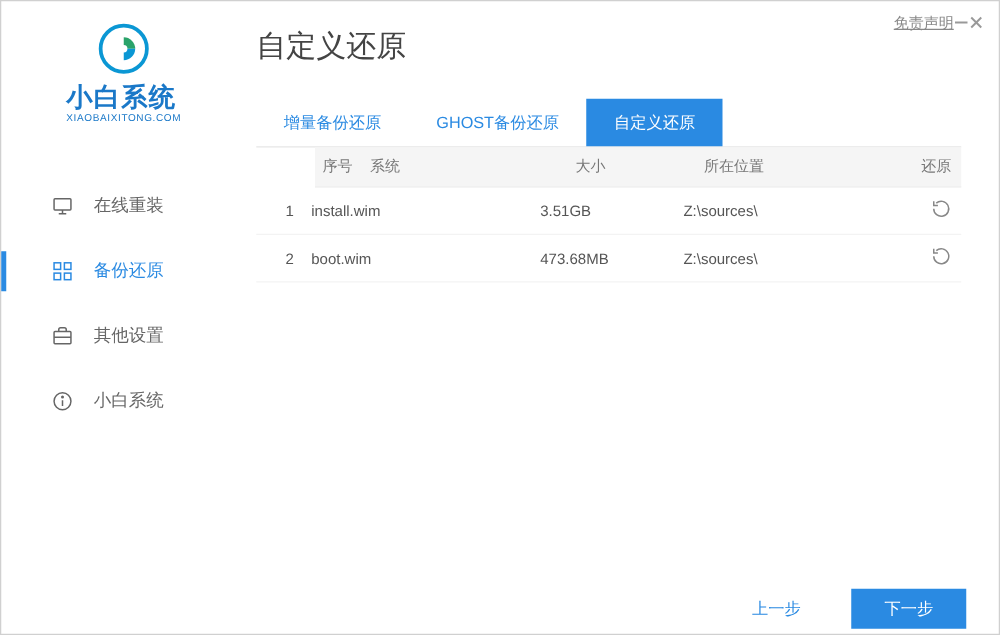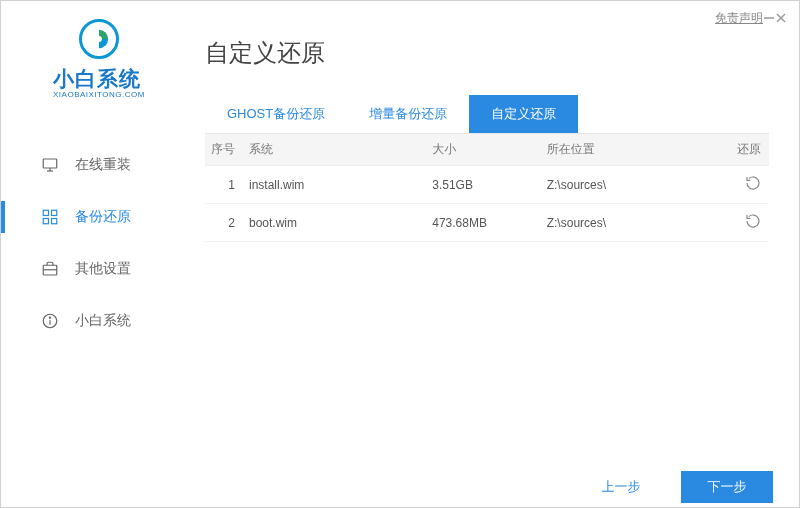--- a/index.html
+++ b/index.html
@@ -80,21 +80,21 @@
       width: 4px;
       background: #2a8ae2;
     }
     .nav .nav-icon {
       width: 18px; height: 18px;
       display: flex; align-items: center; justify-content: center;
       color: inherit;
     }
     .main {
       flex: 1;
-      padding: 36px 30px 0 14px;
+      padding: 20px 30px 0 14px;
       position: relative;
     }
     .page-title {
       font-size: 24px;
       font-weight: 400;
       color: #444;
       margin-bottom: 26px;
     }
     .tabs {
       display: flex;
@@ -115,20 +115,21 @@
       display: flex;
       align-items: center;
       font-size: 12px;
       padding: 0 8px 0 4px;
     }
     .thead {
       height: 32px;
       background: #f5f5f5;
       color: #777;
       border-bottom: 1px solid #eee;
+      margin-left: 47px;
     }
     .trow {
       height: 38px;
       color: #555;
       border-bottom: 1px solid #f3f3f3;
     }
     .col-idx { width: 40px; text-align: right; padding-right: 14px; }
     .col-sys { flex: 1.6; }
     .col-size { flex: 1; }
     .col-loc { flex: 1.4; }
@@ -229,22 +230,22 @@
         </span>
         <span>小白系统</span>
       </li>
     </ul>
   </aside>
 
   <main class="main">
     <h1 class="page-title">自定义还原</h1>
 
     <div class="tabs">
+      <div class="tab">增量备份还原</div>
       <div class="tab">GHOST备份还原</div>
-      <div class="tab">增量备份还原</div>
       <div class="tab active">自定义还原</div>
     </div>
 
     <div class="table">
       <div class="thead">
         <div class="col-idx">序号</div>
         <div class="col-sys">系统</div>
         <div class="col-size">大小</div>
         <div class="col-loc">所在位置</div>
         <div class="col-act">还原</div>

